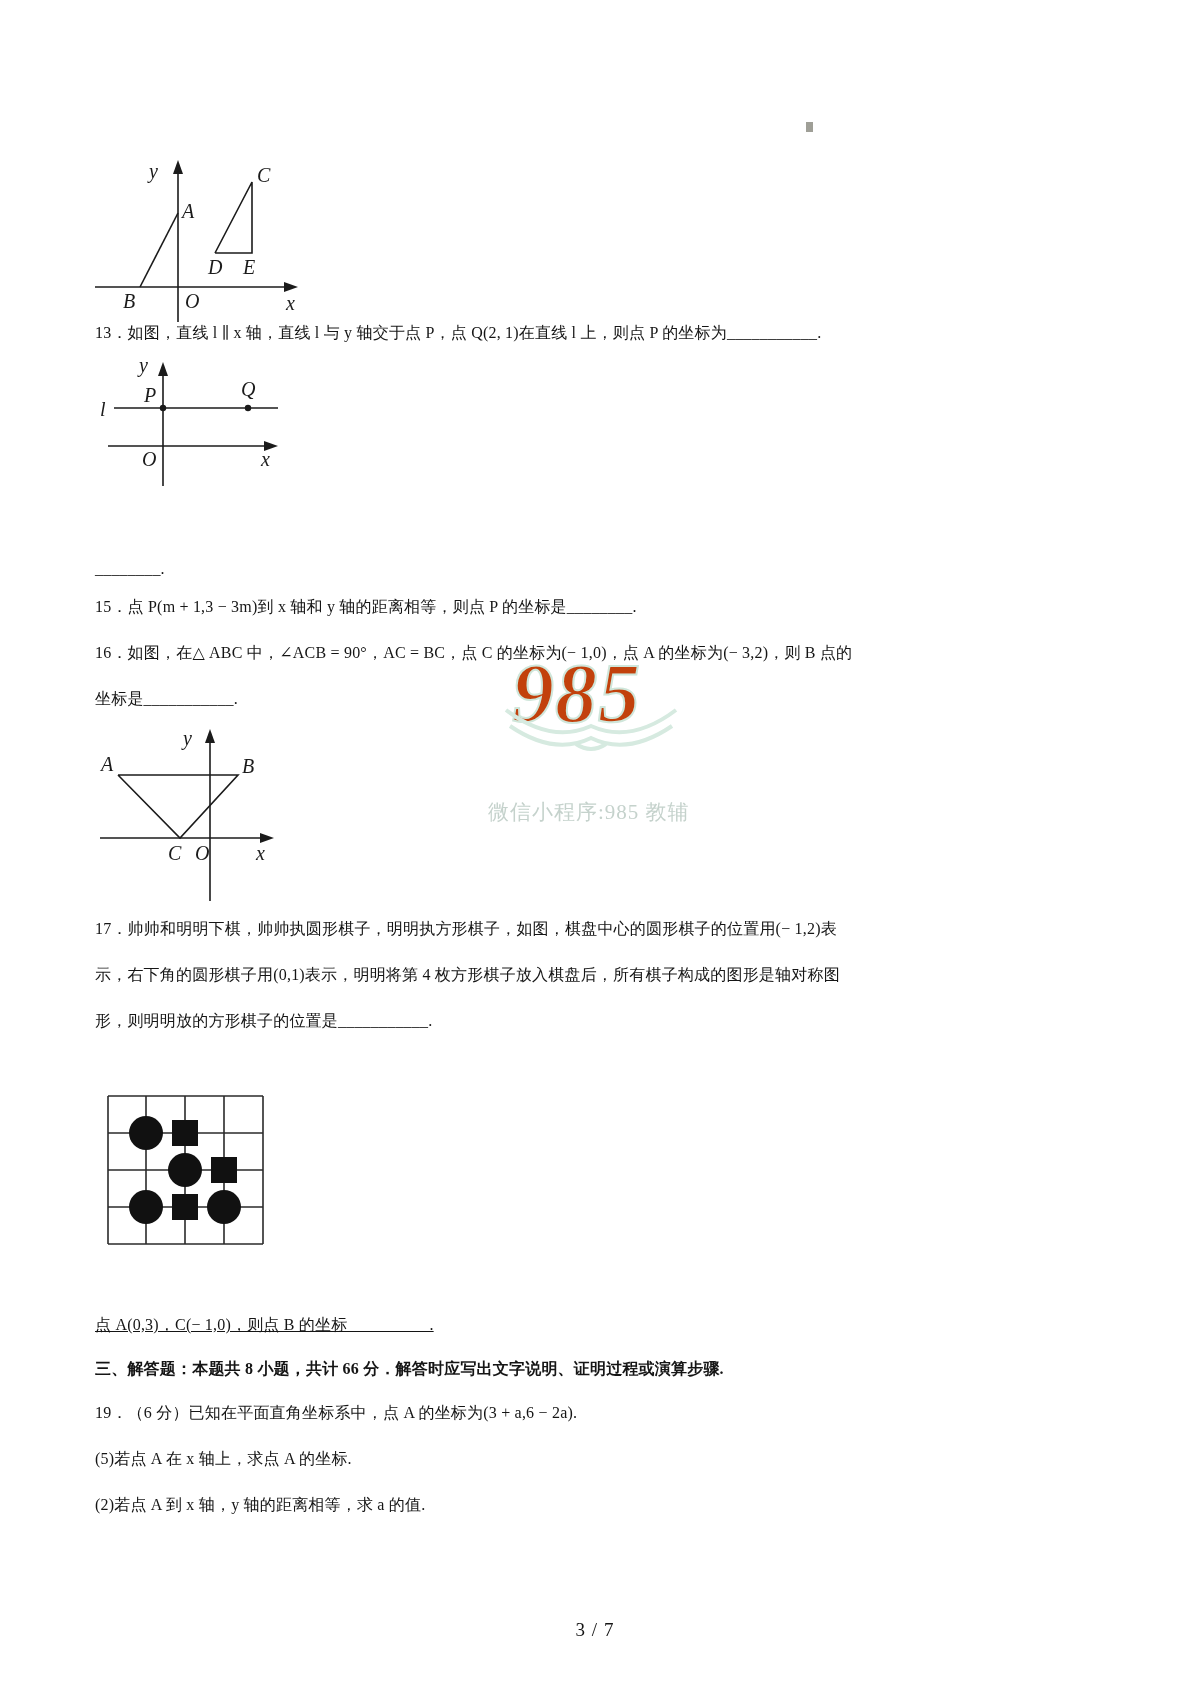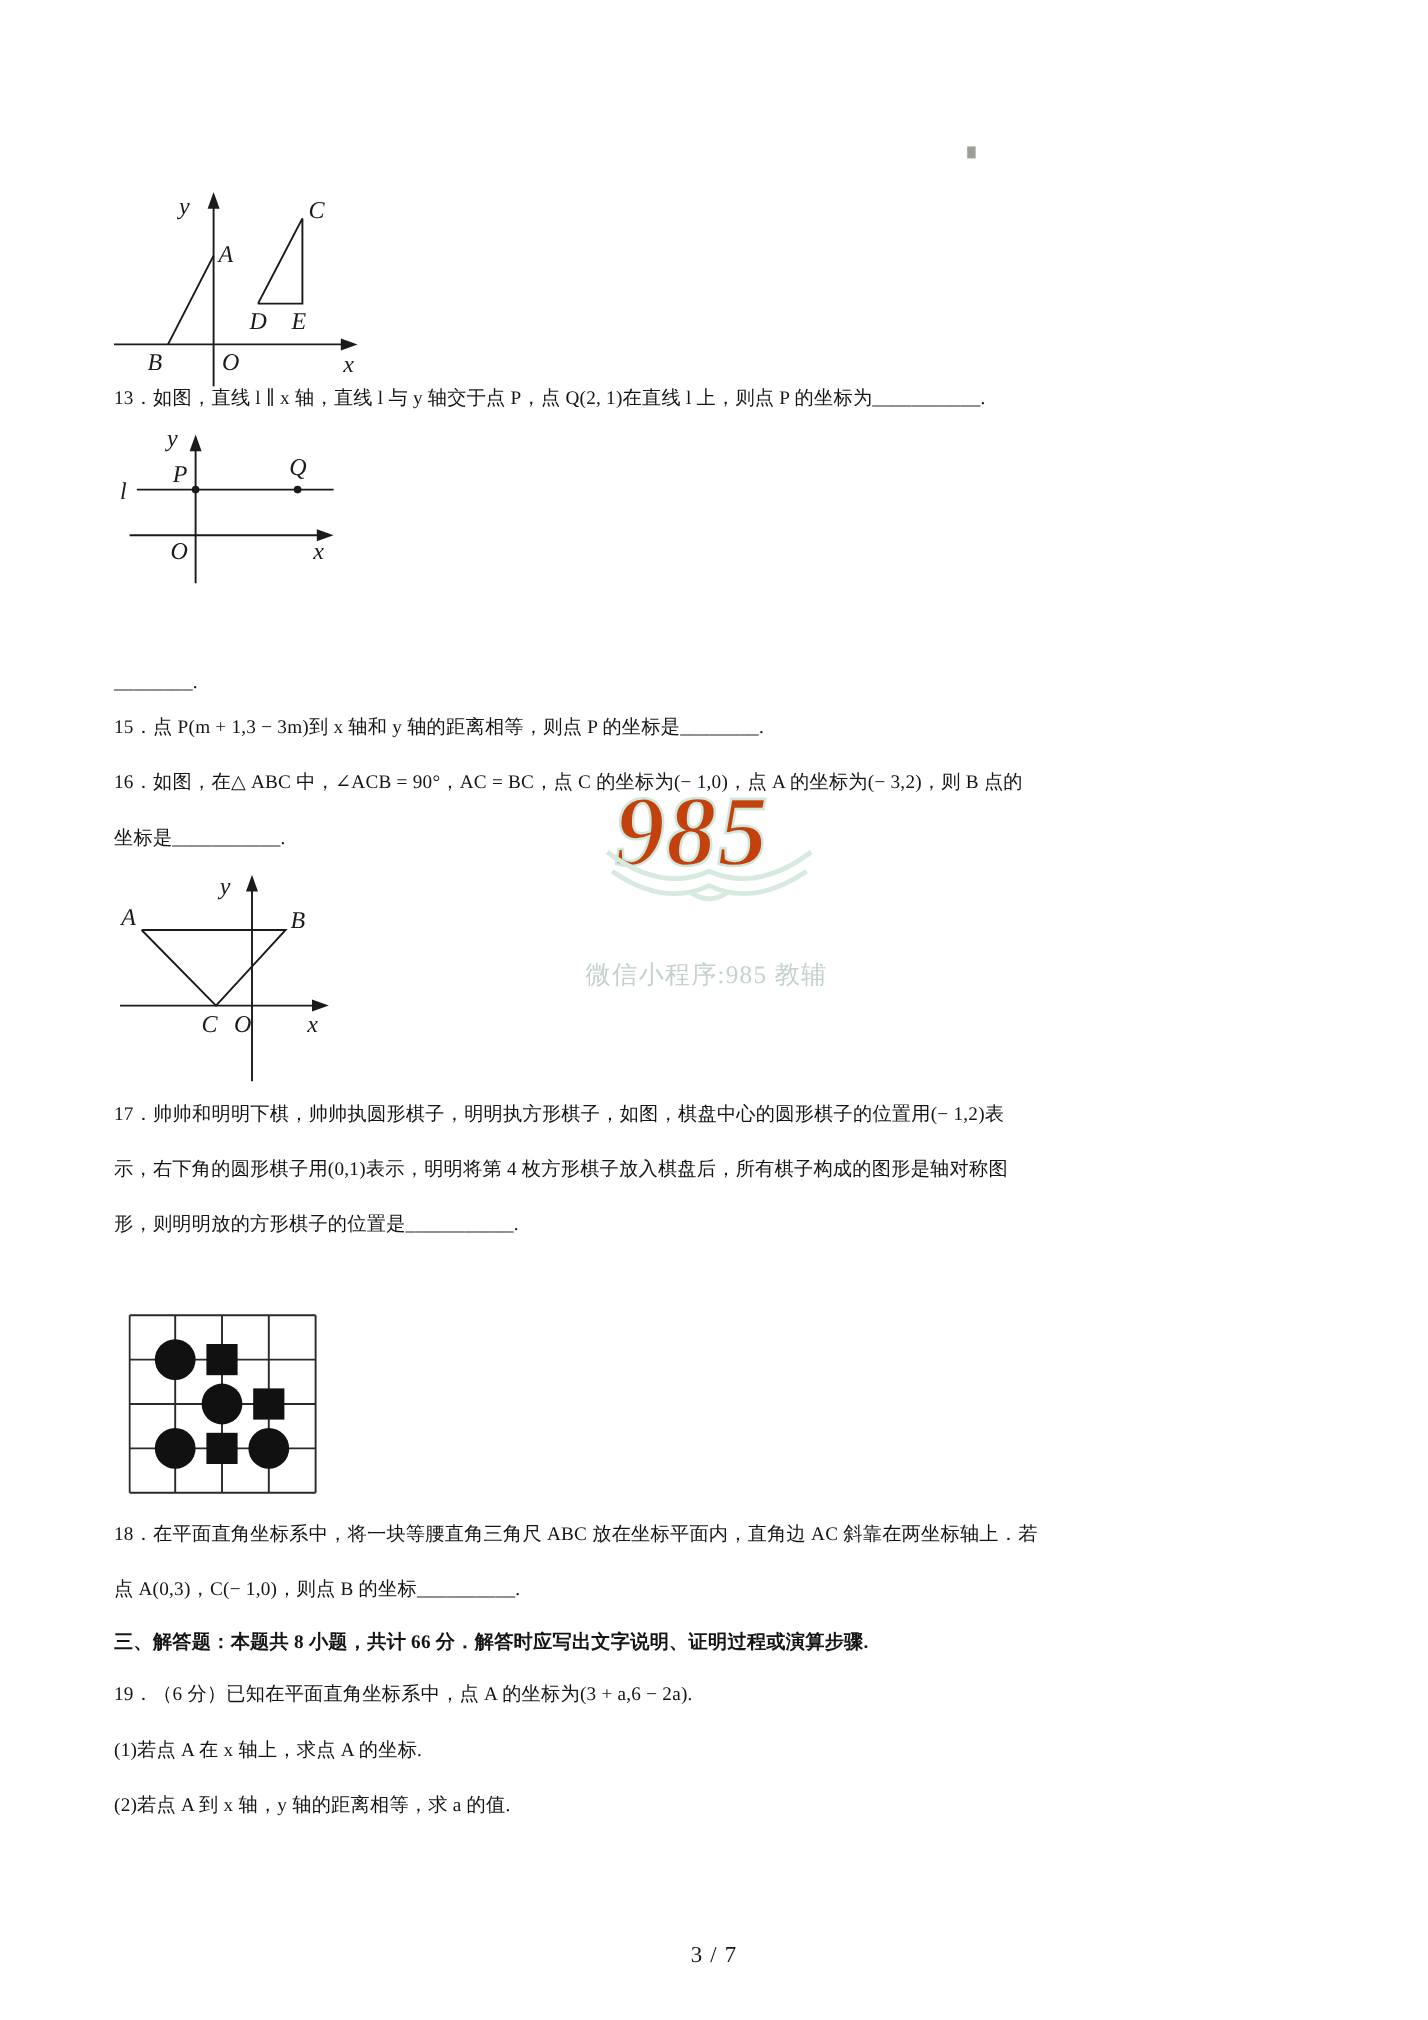--- a/index.html
+++ b/index.html
@@ -158,24 +158,23 @@
         <circle cx="39" cy="38" r="17" fill="#111111" stroke="none"></circle>
         <rect x="65" y="25" width="26" height="26" fill="#111111" stroke="none"></rect>
         <circle cx="78" cy="75" r="17" fill="#111111" stroke="none"></circle>
         <rect x="104" y="62" width="26" height="26" fill="#111111" stroke="none"></rect>
         <circle cx="39" cy="112" r="17" fill="#111111" stroke="none"></circle>
         <rect x="65" y="99" width="26" height="26" fill="#111111" stroke="none"></rect>
         <circle cx="117" cy="112" r="17" fill="#111111" stroke="none"></circle>
       </g>
   </svg>
 
-  <div class="t" style="top:1268px;">18．在平面直角坐标系中，将一块等腰直角三角尺 ABC 放在坐标平面内，直角边 AC 斜靠在两坐标轴上．若</div>
-  <div class="t" style="top:1314px;">点 A(0,3)，C(− 1,0)，则点 B 的坐标__________.</div>
+  <div class="t" style="top:1314px;text-decoration:underline;">点 A(0,3)，C(− 1,0)，则点 B 的坐标__________.</div>
 
   <div class="t bold" style="top:1358px;">三、解答题：本题共 8 小题，共计 66 分．解答时应写出文字说明、证明过程或演算步骤.</div>
 
   <div class="t" style="top:1402px;">19．（6 分）已知在平面直角坐标系中，点 A 的坐标为(3 + a,6 − 2a).</div>
-  <div class="t" style="top:1448px;">(1)若点 A 在 x 轴上，求点 A 的坐标.</div>
+  <div class="t" style="top:1448px;">(5)若点 A 在 x 轴上，求点 A 的坐标.</div>
   <div class="t" style="top:1494px;">(2)若点 A 到 x 轴，y 轴的距离相等，求 a 的值.</div>
 
   <div class="footer">3 / 7</div>
 
 </div>
 
 </body></html>

